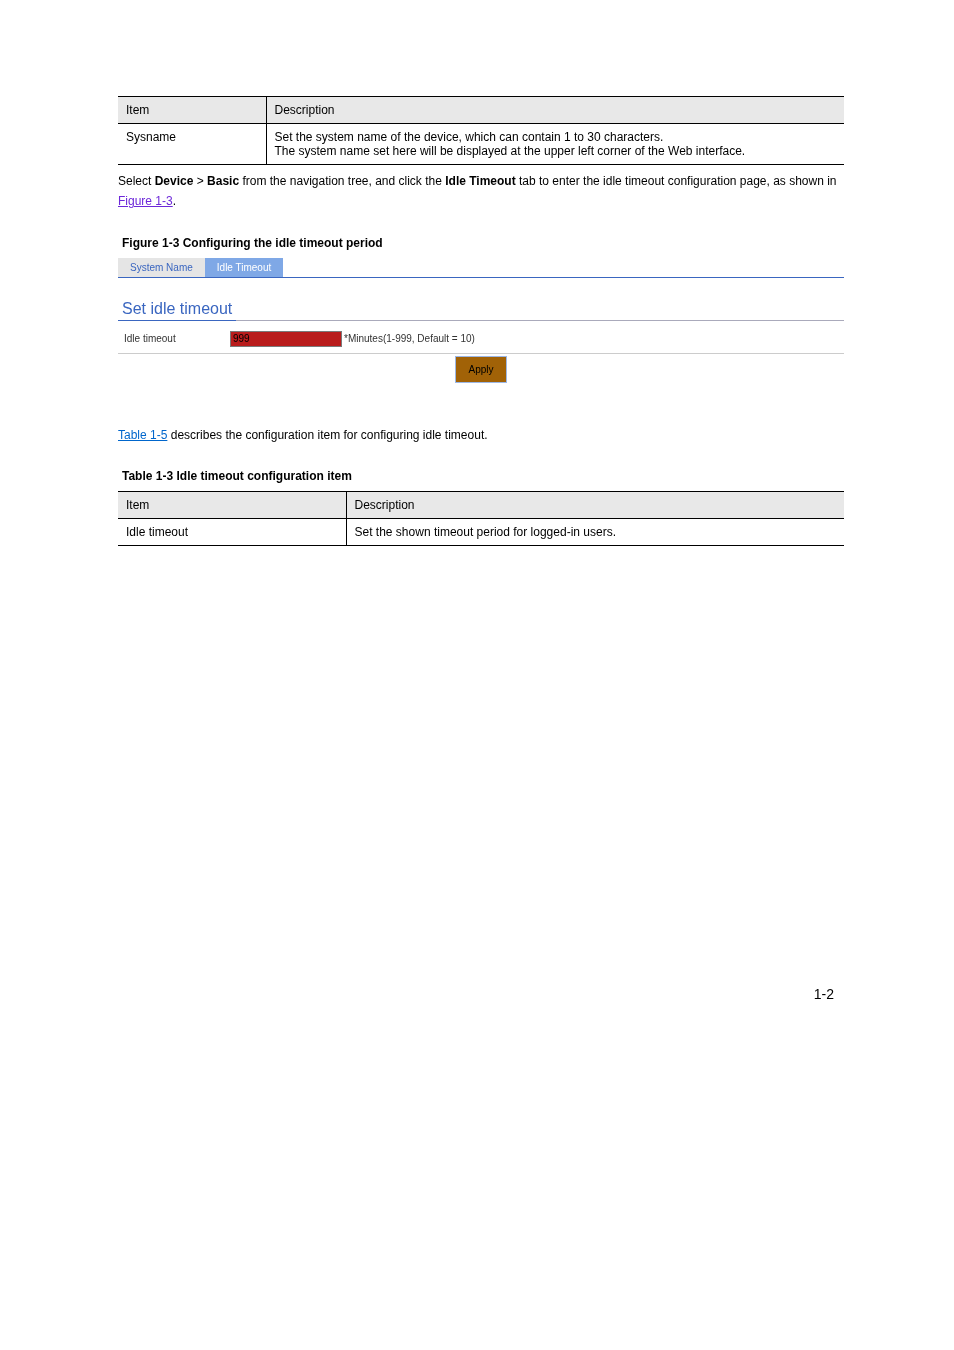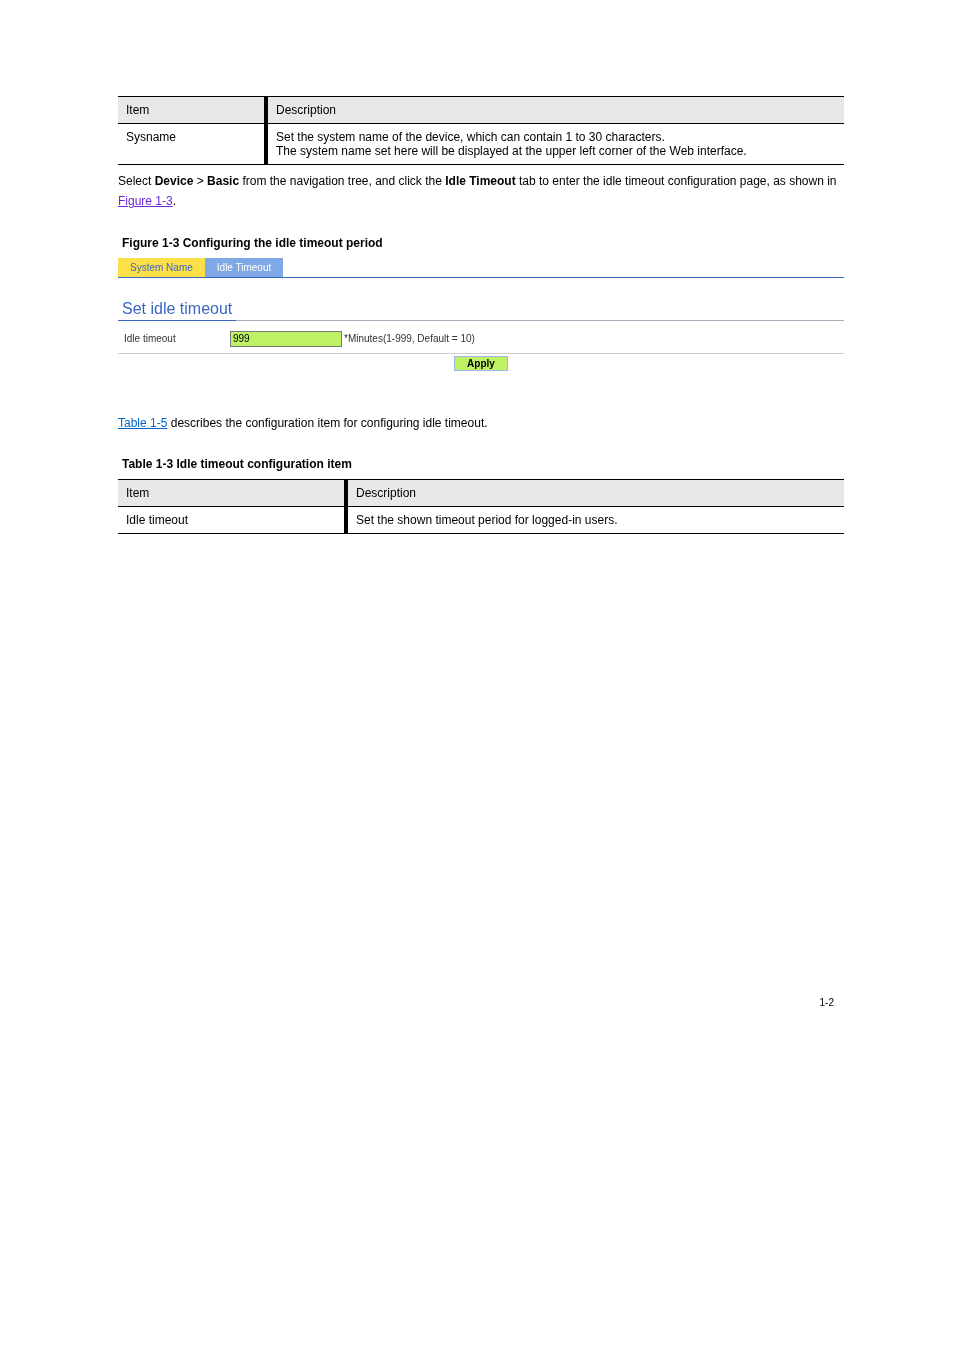--- a/index.html
+++ b/index.html
@@ -29,21 +29,21 @@
     border-right: none;
     text-align: left;
     vertical-align: top;
     padding: 6px 8px;
     font-weight: normal;
   }
   .doc-table th {
     background: #e8e8e8;
   }
   .doc-table .col-sep {
-    border-left: 4px solid #000000;
+    border-left: 1px solid #000000;
   }
   .doc-table-1 .c1 { width: 148px; }
   .doc-table-2 .c1 { width: 228px; }
 
   .section-heading {
     font-size: 14px;
     font-weight: bold;
     margin-top: 28px;
     margin-bottom: 8px;
   }
@@ -77,21 +77,21 @@
     display: flex;
     align-items: flex-end;
     gap: 0;
     margin-bottom: 0;
   }
   .tab {
     font-family: Tahoma, Arial, sans-serif;
     font-size: 10px;
     padding: 4px 12px;
     color: #3a66c0;
-    background: #fde047;
+    background: #e5e5e5;
     position: relative;
   }
   .tab.active {
     background: #7fa8e6;
     color: #fff;
   }
   .thin-line {
     height: 1px;
     background: #3a66c0;
     width: 100%;
@@ -119,51 +119,50 @@
     font-family: Tahoma, Arial, sans-serif;
     font-size: 10px;
   }
   .form-label { width: 106px; color: #333; }
   .form-input {
     font-family: Tahoma, Arial, sans-serif;
     font-size: 10px;
     width: 112px;
     height: 16px;
     border: 1px solid #7a7a7a;
-    background: #bef264;
+    background: #b91c1c;
     padding: 0 2px;
   }
   .form-hint { margin-left: 2px; color: #333; }
   .row-underline { height:1px; background:#ccc; width:100%; }
   .note-asterisk {
     font-family: Tahoma, Arial, sans-serif;
     font-size: 10px;
     color: #333;
     padding: 3px 4px 8px 6px;
   }
   .apply-row { text-align: center; padding: 2px 0 8px 0; }
   .apply-btn {
     font-family: Tahoma, Arial, sans-serif;
     font-size: 10px;
-    background: #bef264;
+    background: #a16207;
     border: 1px solid #9cb7e6;
-    padding: 1px 12px;
+    padding: 7px 12px;
     cursor: pointer;
-    font-weight: bold;
   }
 
   .table-ref-link {
     color: #0066cc;
     text-decoration: underline;
   }
   .page-num {
     position: absolute;
-    bottom: 24px;
+    bottom: 30px;
     right: 120px;
-    font-size: 10px;
+    font-size: 14px;
   }
 </style>
 </head>
 <body>
 
 <div class="page">
 
   <table class="doc-table doc-table-1">
     <tbody>
         <tr>

